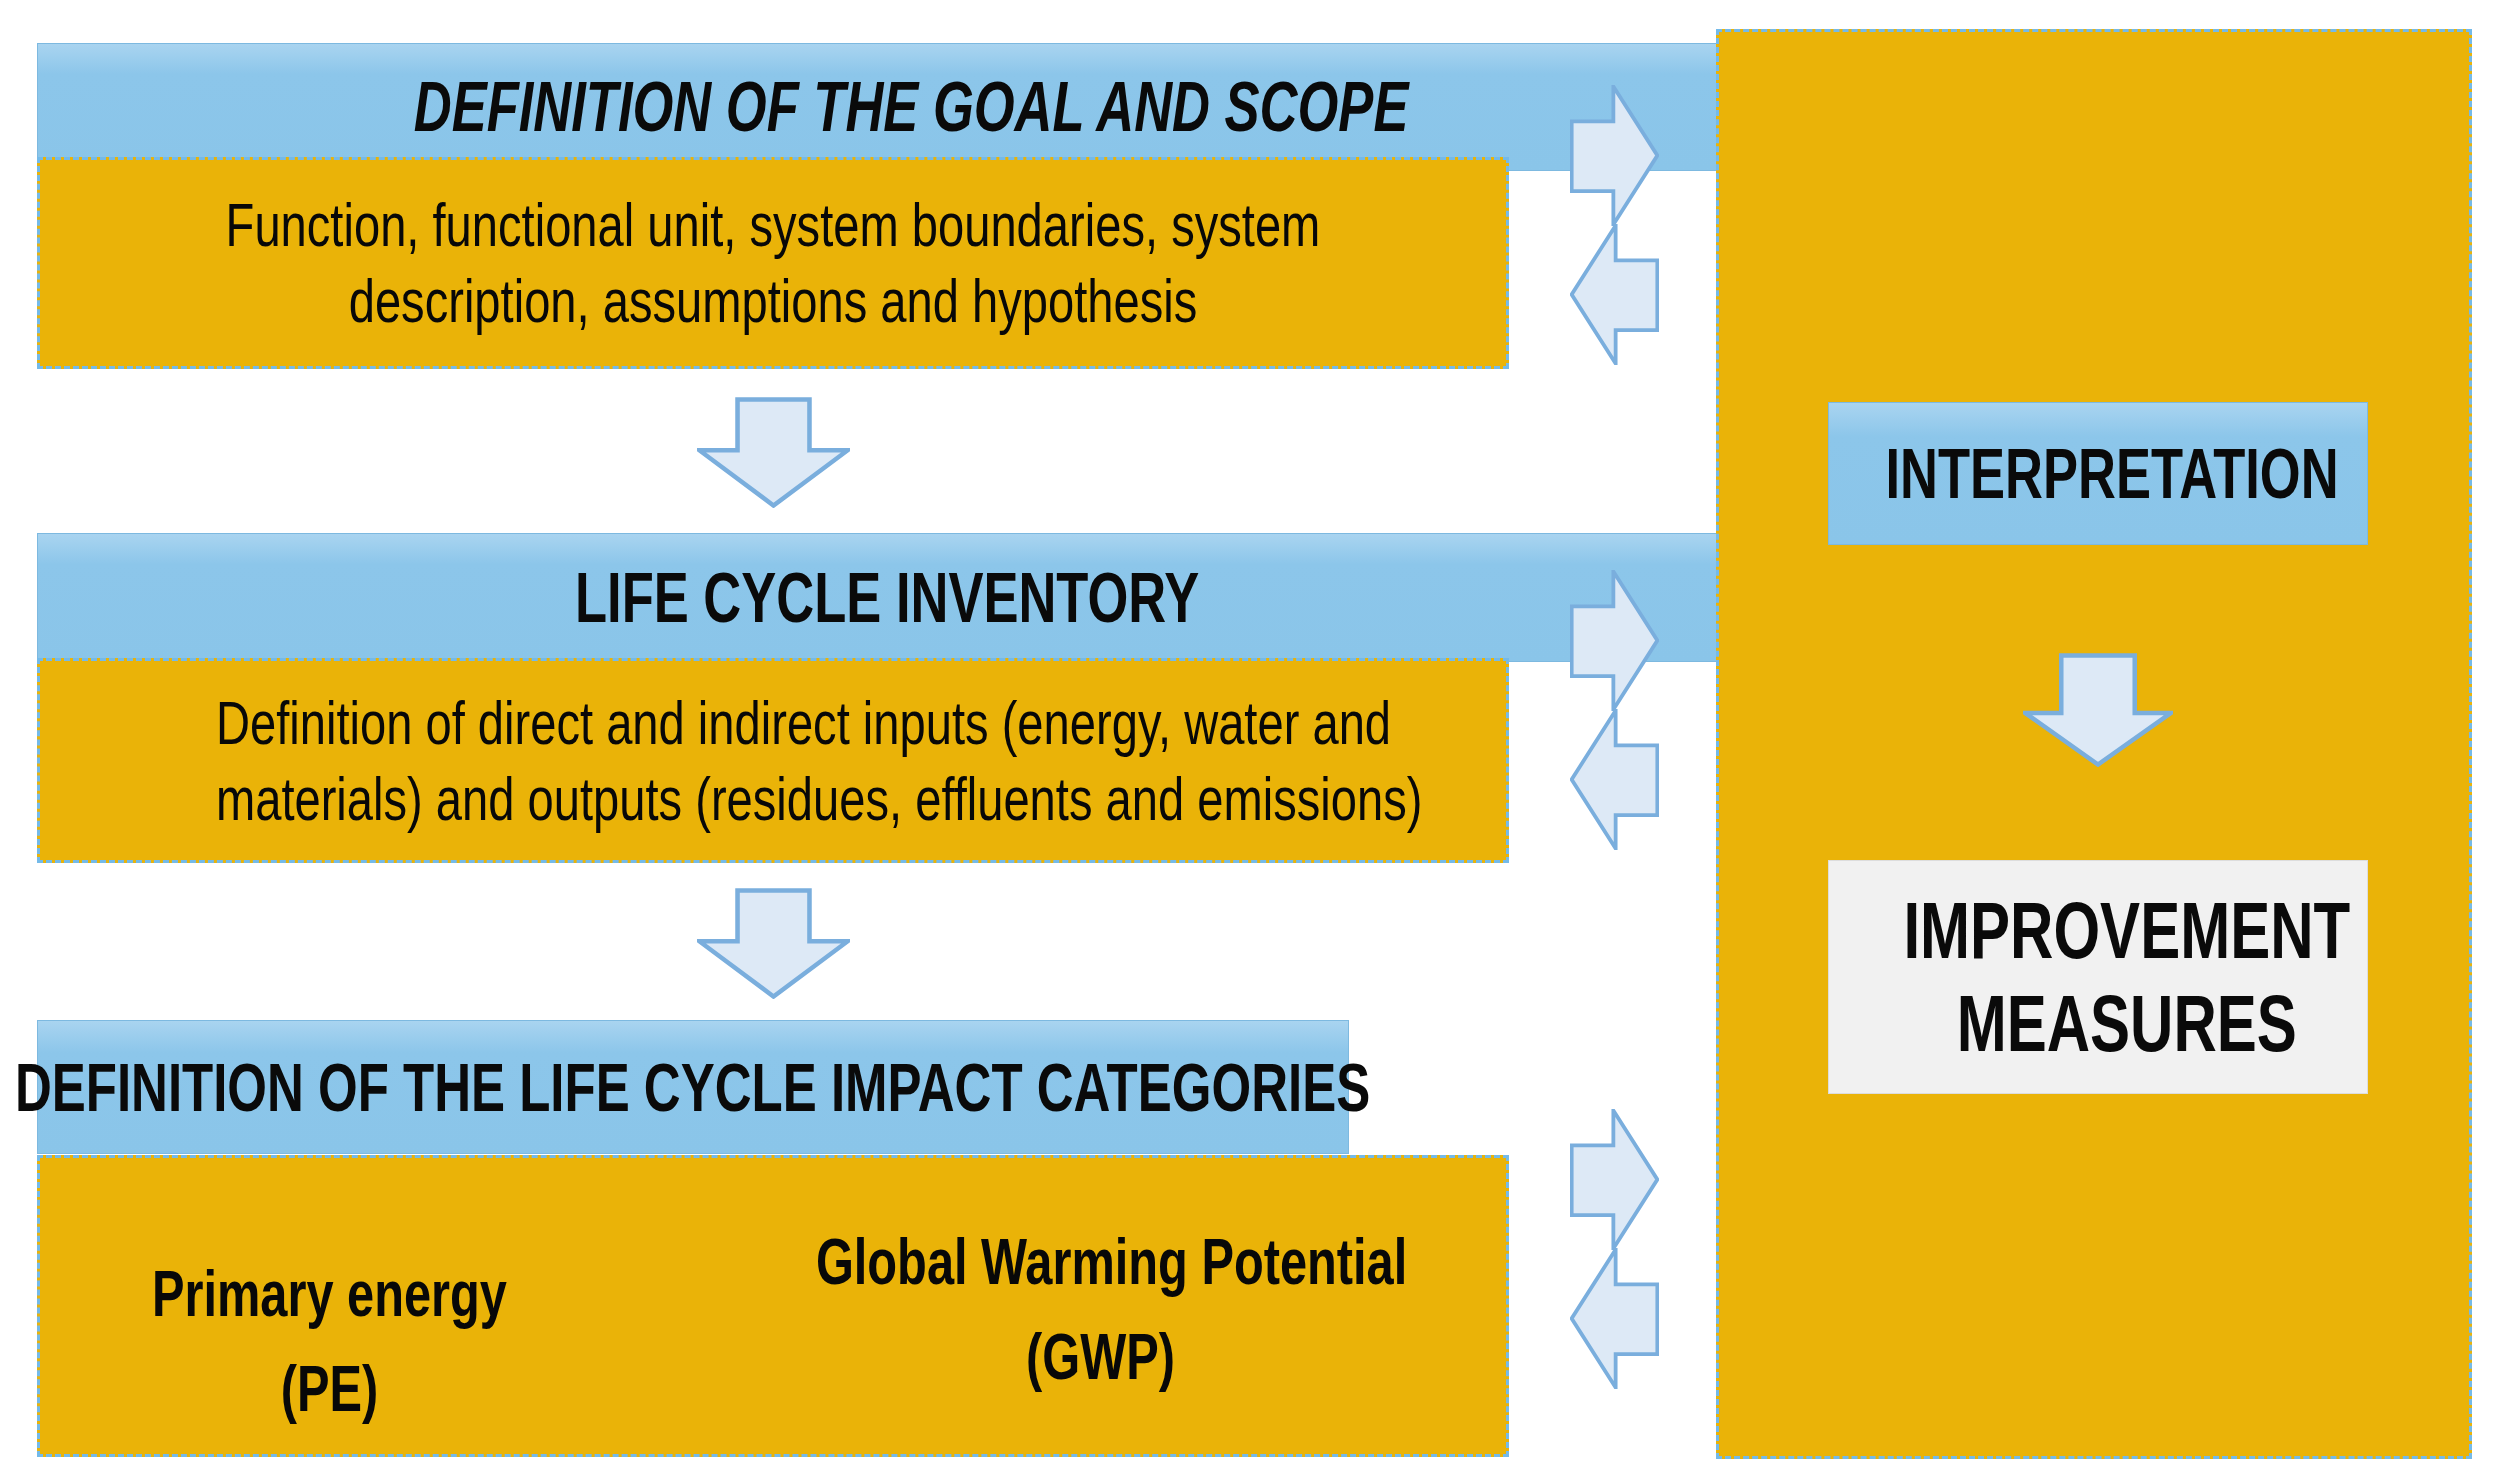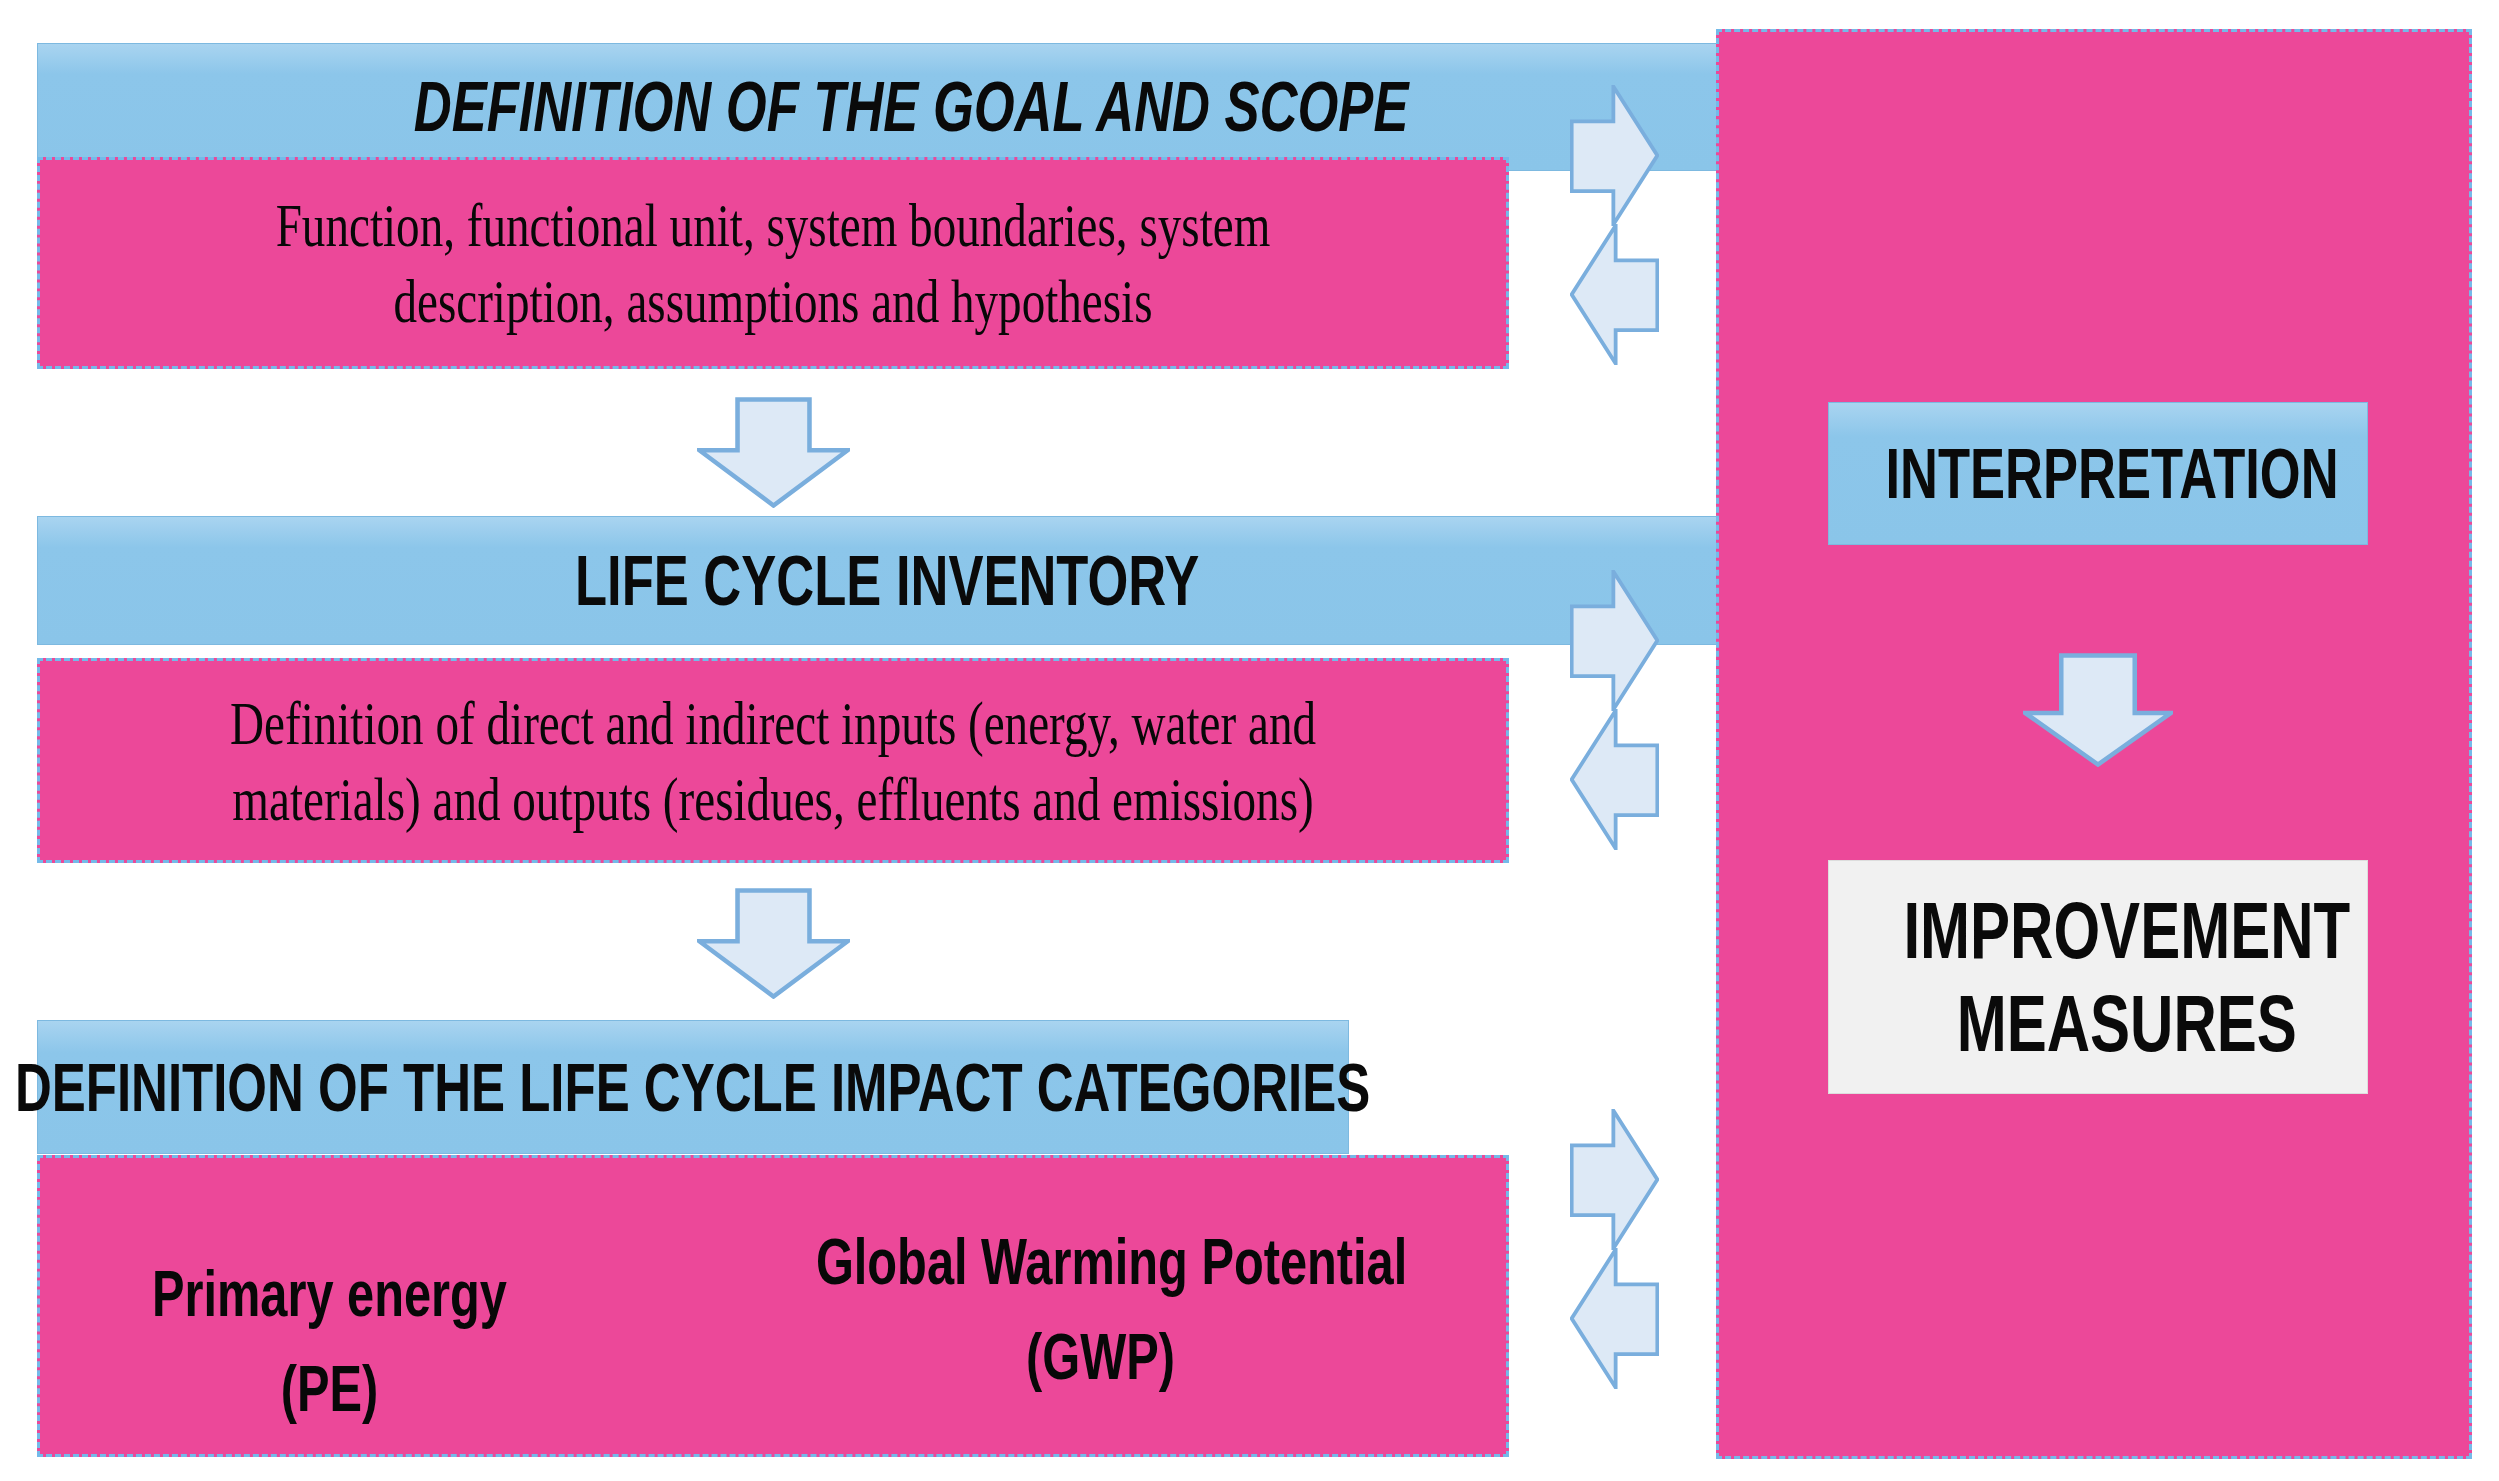--- a/index.html
+++ b/index.html
@@ -30,26 +30,25 @@
     font-size: 70px;
     white-space: nowrap;
     transform: scaleX(0.75);
     transform-origin: 50% 50%;
     letter-spacing: 0px;
     color: #0a0a0a;
   }
 
   
   .dashed-box {
-    background: #ec4899;
+    background: #eab308;
     border: 3.8px dashed #74bae9;
     display: flex;
     align-items: center;
     justify-content: center;
-    font-family: Liberation Serif, serif;
   }
   .body-text {
     width: 100%;
     text-align: center;
     font-size: 62px;
     line-height: 76px;
     transform: scaleX(0.76);
     transform-origin: 50% 50%;
     white-space: nowrap;
     color: #080808;
@@ -103,21 +102,21 @@
   <div class="body-text">
     <div>Function, functional unit, system boundaries, system</div>
     <div>description, assumptions and hypothesis</div>
   </div>
 </div>
 
 <svg class="abs block-arrow" style="left:697px; top:397px;" width="153" height="111" viewBox="0 0 202 146">
   <polygon points="53.5,3 148.5,3 148.5,70 199,70 101,143 3,70 53.5,70" fill="#dde9f6" stroke="#7aaedd" stroke-width="6" stroke-linejoin="miter"></polygon>
 </svg>
 
-<div class="abs hdr" style="left:37px; top:516px; width:1700px; height:129px;">
+<div class="abs hdr" style="left:37px; top:533px; width:1700px; height:129px;">
   <div class="hdr-text">LIFE CYCLE INVENTORY</div>
 </div>
 <div class="abs dashed-box" style="left:37px; top:658px; width:1472px; height:205px;">
   <div class="body-text">
     <div>Definition of direct and indirect inputs (energy, water and</div>
     <div>materials) and outputs (residues, effluents and emissions)</div>
   </div>
 </div>
 
 <svg class="abs block-arrow" style="left:697px; top:888px;" width="153" height="111" viewBox="0 0 202 146">

